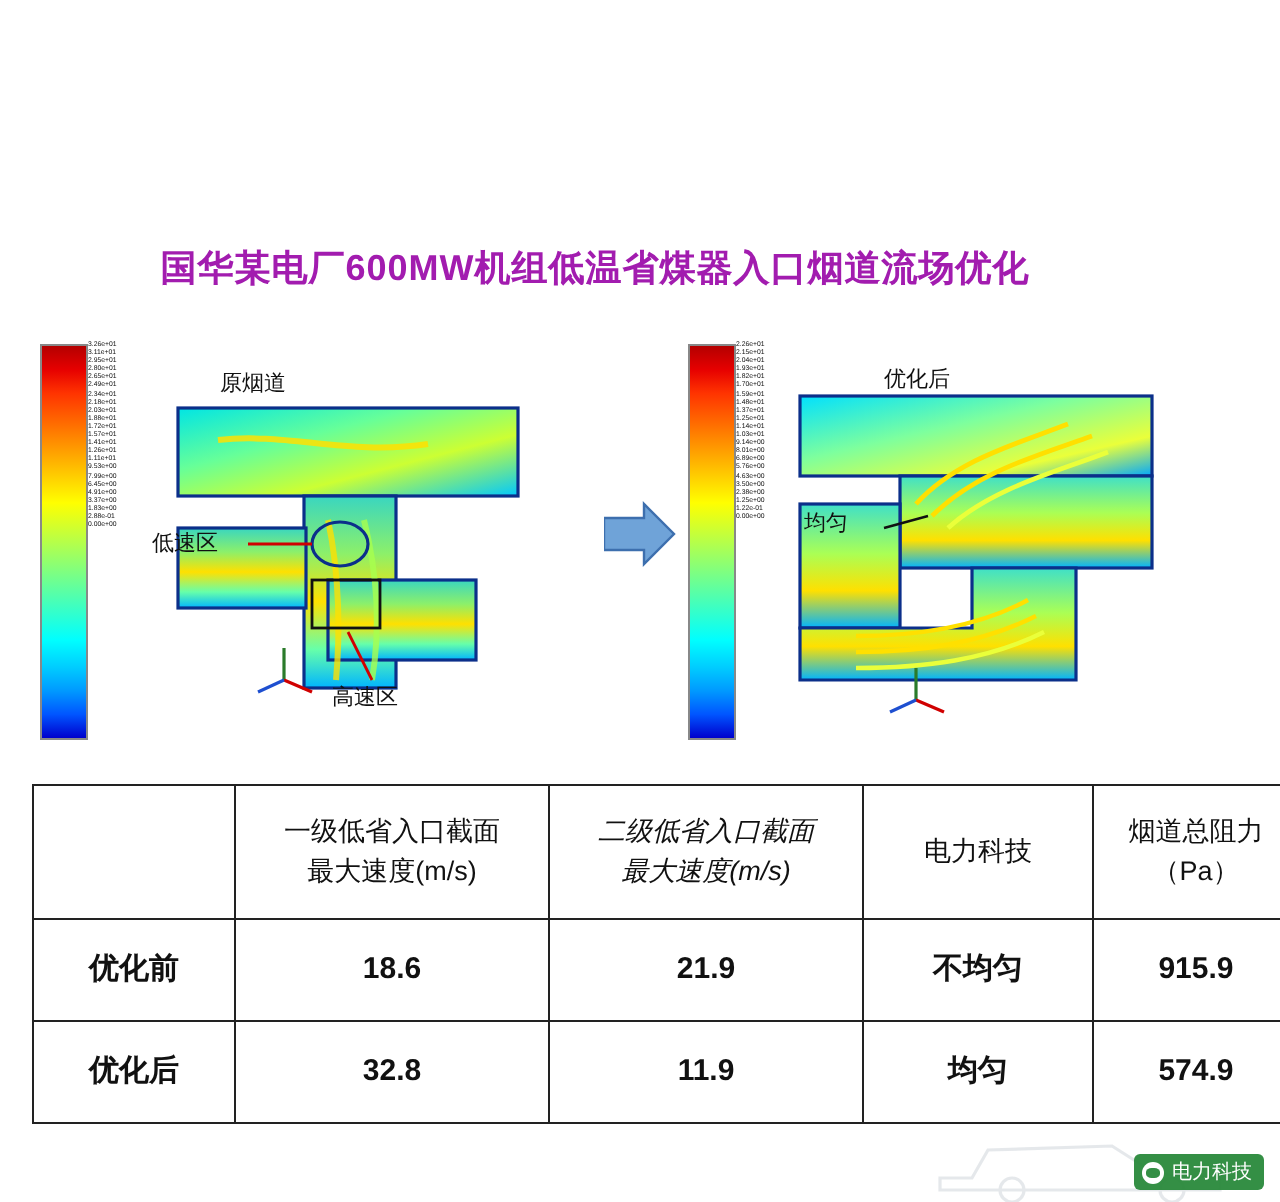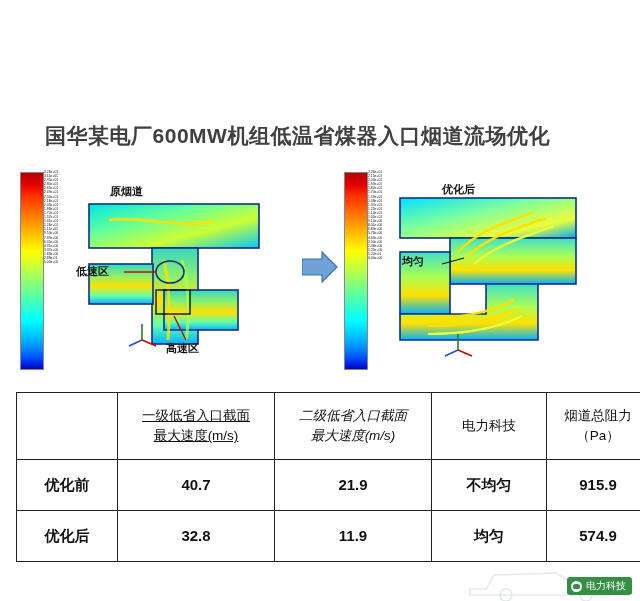--- a/index.html
+++ b/index.html
@@ -7,23 +7,23 @@
     width:640px;height:601px;
     background:#ffffff;
     font-family:"Liberation Sans", sans-serif;
     position:relative;
     overflow:hidden;
   }
   .title{
     position:absolute;
     top:122px;left:0;width:595px;
     text-align:center;
-    font-size:21px;
+    font-size:18px;
     font-weight:bold;
-    color:#404040;
+    color:#a21caf;
     letter-spacing:0.5px;
   }
   .figure{
     position:absolute;
     top:168px;left:14px;
     width:612px;height:205px;
     background:#ffffff;
   }
   
   .panel{
@@ -58,21 +58,21 @@
     font-size:3.4px;
     line-height:4.1px;
     color:#111;
     font-family:"Liberation Sans", sans-serif;
   }
   .cb-ticks div{white-space:nowrap;}
   .lbl{
     position:absolute;
     font-size:11px;
     color:#111;
-    font-weight:bold;
+    font-weight:normal;
     white-space:nowrap;
   }
   .arrow-big{
     position:absolute;
     left:288px;top:82px;
     width:36px;height:34px;
   }
   
   .tbl{
     position:absolute;
@@ -87,21 +87,21 @@
     vertical-align:middle;
     font-size:14px;
     color:#111;
     padding:4px 2px;
     line-height:20px;
   }
   .tbl tr.head td{height:58px;font-size:13.5px;}
   .tbl tr.body td{height:42px;font-size:15px;font-weight:bold;}
   .tbl .b{font-weight:bold;}
   .col1{width:96px;}
-  .col2{width:152px;text-decoration:underline;}
+  .col2{width:152px;}
   .col3{width:152px;font-style:italic;}
   .col4{width:110px;}
   .col5{width:98px;}
   
   .footer{
     position:absolute;
     right:8px;bottom:6px;
     display:flex;align-items:center;
     gap:5px;
     opacity:0.95;
@@ -308,21 +308,21 @@
       <div>最大速度(m/s)</div>
     </td>
     <td class="col4">电力科技</td>
     <td class="col5">
       <div>烟道总阻力</div>
       <div>（Pa）</div>
     </td>
   </tr>
   <tr class="body">
     <td>优化前</td>
-    <td>40.7</td>
+    <td>18.6</td>
     <td class="b">21.9</td>
     <td>不均匀</td>
     <td>915.9</td>
   </tr>
   <tr class="body">
     <td>优化后</td>
     <td>32.8</td>
     <td class="b">11.9</td>
     <td>均匀</td>
     <td>574.9</td>

